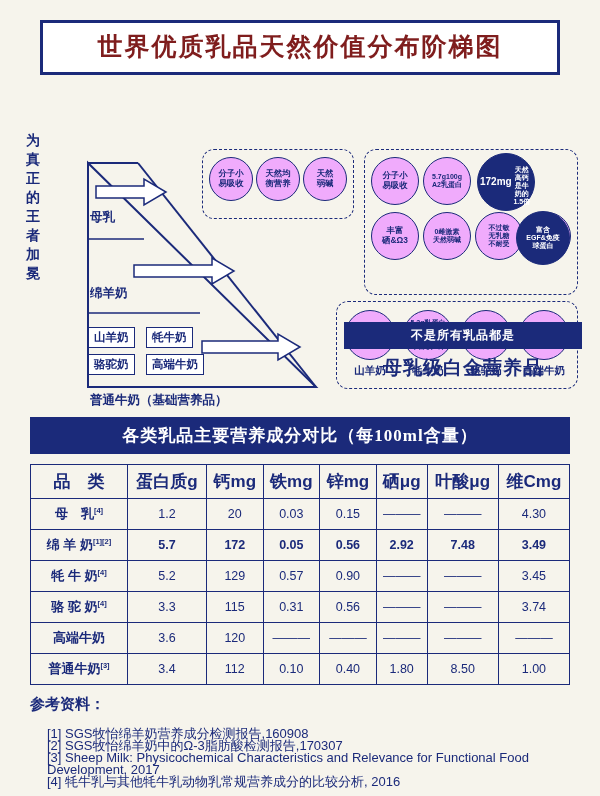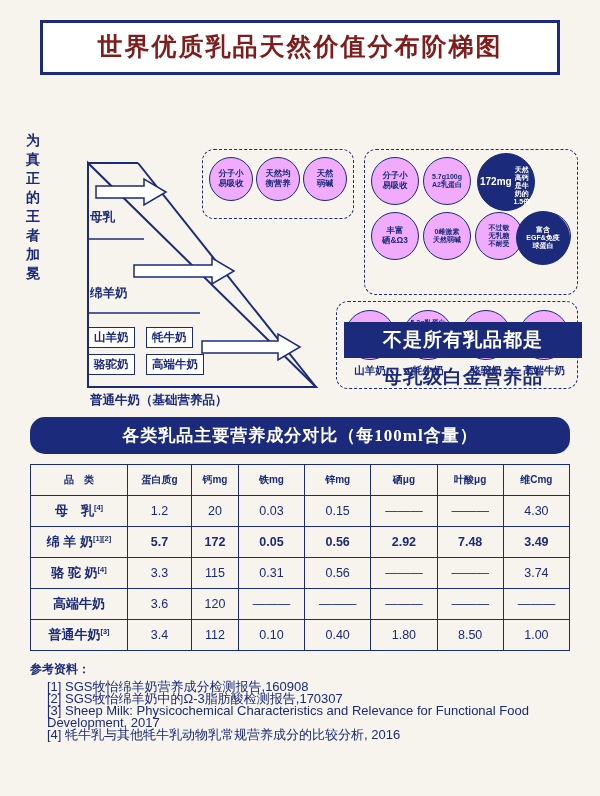--- a/index.html
+++ b/index.html
@@ -88,55 +88,54 @@
   .grp-cap{
     position:absolute;
     font-size:10.5px;font-weight:bold;color:#1b2a7a;
     text-align:center;white-space:nowrap;
   }
   
   .slogan{
     position:absolute;right:18px;top:322px;width:238px;text-align:center;
   }
   .slogan .l1{
-    background:#1b2a7a;color:#fff;font-size:19px;font-weight:bold;
+    background:#1b2a7a;color:#fff;font-size:12px;font-weight:bold;
     padding:5px 0;letter-spacing:1px;
     font-family:"Liberation Serif","DejaVu Serif",serif;
   }
   .slogan .l2{
     color:#1b2a7a;font-size:19px;font-weight:bold;padding-top:6px;letter-spacing:1px;
     font-family:"Liberation Serif","DejaVu Serif",serif;
   }
   
   .table-title{
     margin:8px auto 0 auto;width:540px;
     background:#1b2a7a;color:#fff;text-align:center;
     font-size:17px;font-weight:bold;padding:7px 0;letter-spacing:1px;
     font-family:"Liberation Serif","DejaVu Serif",serif;
-    border-radius:15px;
   }
   table.nut{
     margin:10px auto 0 auto;width:540px;border-collapse:collapse;
     font-size:12.5px;color:#1b2a7a;
   }
   table.nut th,table.nut td{
     border:1px solid #1b2a7a;
     text-align:center;
     padding:5px 2px;
     height:20px;
   }
-  table.nut thead th{font-weight:bold;font-size:10px;}
+  table.nut thead th{font-weight:bold;font-size:17px;}
   table.nut td.name{font-weight:bold;font-size:13px;}
   table.nut tr.hl td{font-weight:bold;}
   sup{font-size:7.5px;vertical-align:super;}
   
   .refs{
     margin:10px auto 0 auto;width:540px;color:#1b2a7a;
   }
-  .refs .h{font-size:12px;font-weight:bold;margin-bottom:3px;}
+  .refs .h{font-size:15px;font-weight:bold;margin-bottom:14px;}
   .refs .r{font-size:13px;line-height:12px;padding-left:17px;}
 </style>
 </head>
 <body>
 
 <div class="page">
 
   <div class="title-bar">
     <div class="t">世界优质乳品天然价值分布阶梯图</div>
   </div>
@@ -235,20 +234,30 @@
           <td class="name">绵 羊 奶<sup>[1][2]</sup></td>
           <td>5.7</td>
           <td>172</td>
           <td>0.05</td>
           <td>0.56</td>
           <td>2.92</td>
           <td>7.48</td>
           <td>3.49</td>
         </tr>
         <tr>
+          <td class="name">牦 牛 奶<sup>[4]</sup></td>
+          <td>5.2</td>
+          <td>129</td>
+          <td>0.57</td>
+          <td>0.90</td>
+          <td>———</td>
+          <td>———</td>
+          <td>3.45</td>
+        </tr>
+        <tr>
           <td class="name">骆 驼 奶<sup>[4]</sup></td>
           <td>3.3</td>
           <td>115</td>
           <td>0.31</td>
           <td>0.56</td>
           <td>———</td>
           <td>———</td>
           <td>3.74</td>
         </tr>
         <tr>

